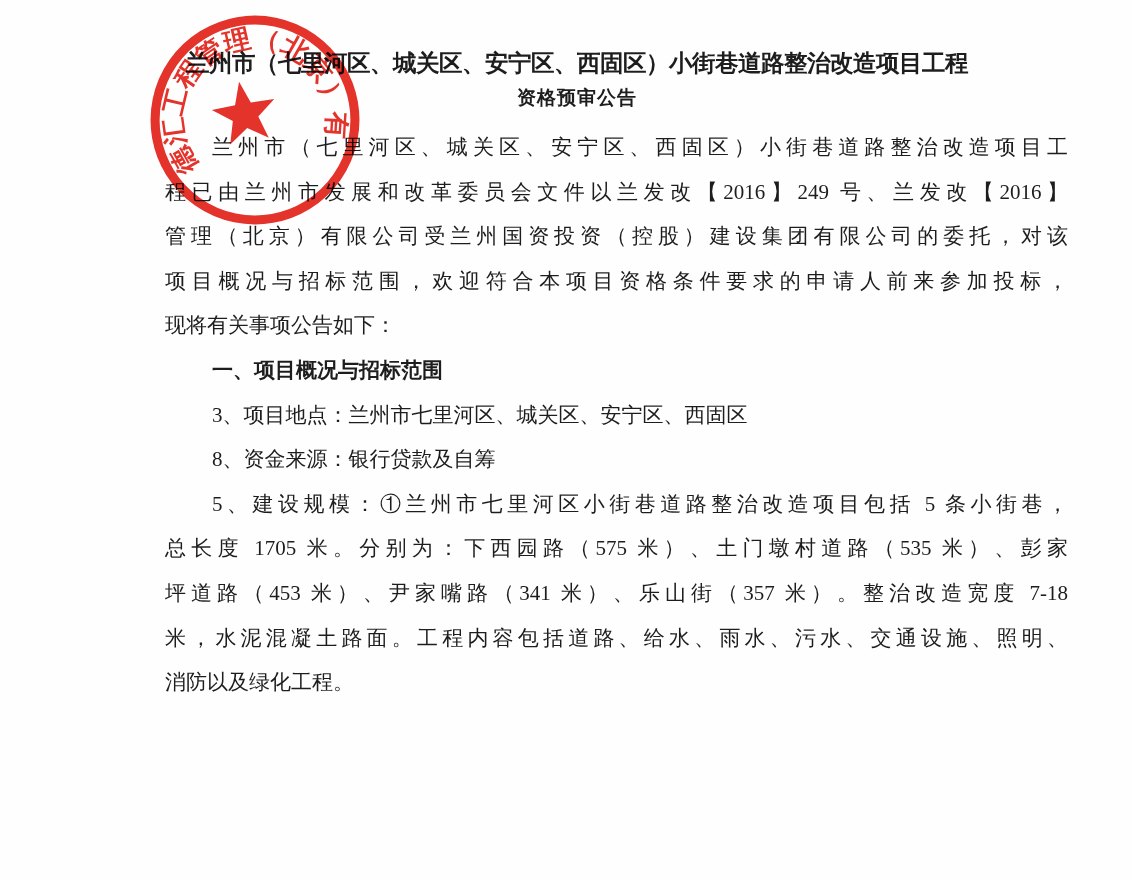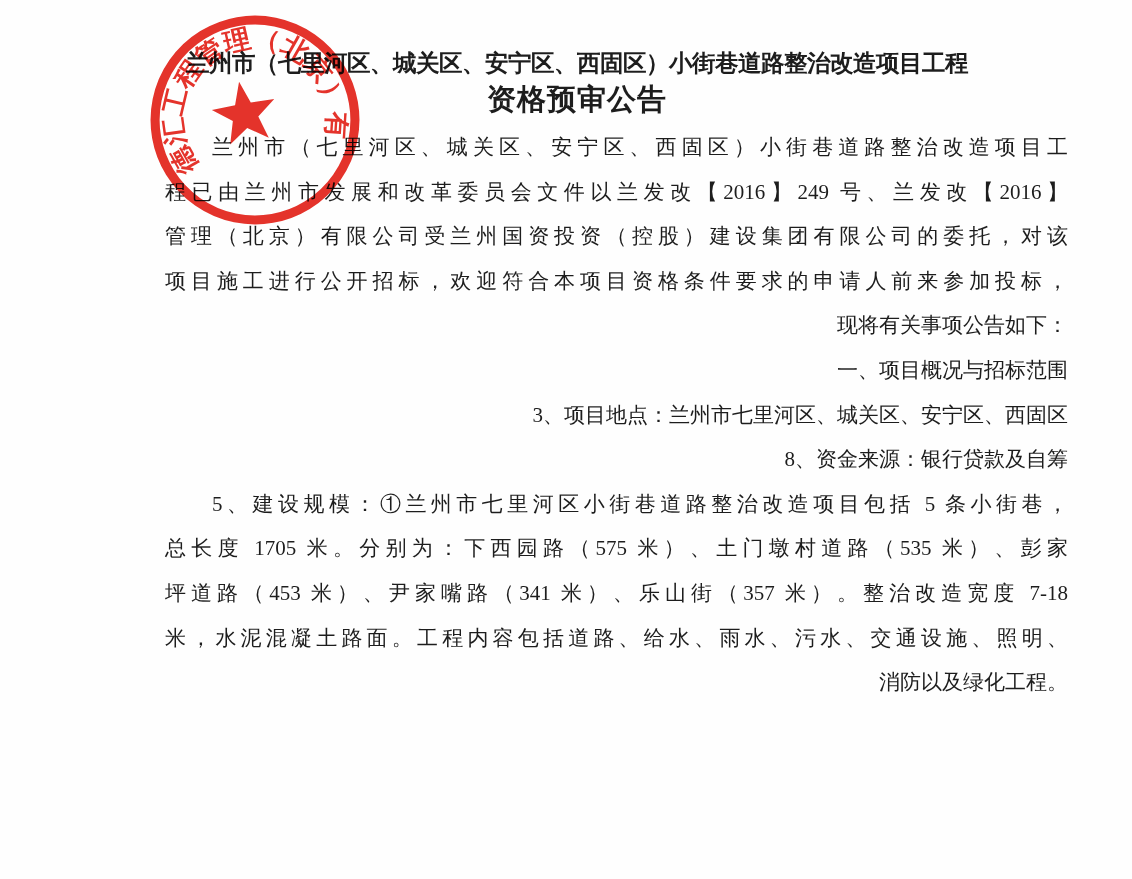--- a/index.html
+++ b/index.html
@@ -27,41 +27,41 @@
     text-align: center;
     font-weight: bold;
   }
   .title-line1 {
     font-size: 23.5px;
     line-height: 35px;
     letter-spacing: -0.5px;
     white-space: nowrap;
   }
   .title-line2 {
-    font-size: 29px;
+    font-size: 19px;
     line-height: 36px;
     letter-spacing: 1px;
+    font-family: Liberation Mono, monospace;
   }
   .body-block {
     margin-top: 8px;
     font-size: 21px;
   }
   .line {
     line-height: 44.6px;
     height: 44.6px;
     overflow: visible;
-    text-align: right;
   }
   .justify {
     text-align: justify;
     text-align-last: justify;
     text-justify: inter-character;
   }
   .indent { text-indent: 47px; }
-  .bold   { font-weight: normal; }
+  .bold   { font-weight: bold; }
 
   .seal {
     position: absolute;
     left: 146px;
     top: 11px;
     width: 218px;
     height: 218px;
     transform: rotate(-10deg);
     mix-blend-mode: multiply;
     opacity: 0.93;
@@ -81,21 +81,21 @@
 
     <div class="title-block">
       <div class="title-line1">兰州市（七里河区、城关区、安宁区、西固区）小街巷道路整治改造项目工程</div>
       <div class="title-line2">资格预审公告</div>
     </div>
 
     <div class="body-block">
       <div class="line justify indent">兰州市（七里河区、城关区、安宁区、西固区）小街巷道路整治改造项目工</div>
       <div class="line justify">程已由兰州市发展和改革委员会文件以兰发改【2016】249 号、兰发改【2016】</div>
       <div class="line justify">管理（北京）有限公司受兰州国资投资（控股）建设集团有限公司的委托，对该</div>
-      <div class="line justify">项目施工进行公开招标，欢迎符合本项目资格条件要求的申请人前来参加投标，</div>
+      <div class="line justify">项目概况与招标范围，欢迎符合本项目资格条件要求的申请人前来参加投标，</div>
       <div class="line">现将有关事项公告如下：</div>
       <div class="line bold indent">一、项目概况与招标范围</div>
       <div class="line indent">3、项目地点：兰州市七里河区、城关区、安宁区、西固区</div>
       <div class="line indent">8、资金来源：银行贷款及自筹</div>
       <div class="line justify indent">5、建设规模：①兰州市七里河区小街巷道路整治改造项目包括 5 条小街巷，</div>
       <div class="line justify">总长度 1705 米。分别为：下西园路（575 米）、土门墩村道路（535 米）、彭家</div>
       <div class="line justify">坪道路（453 米）、尹家嘴路（341 米）、乐山街（357 米）。整治改造宽度 7-18</div>
       <div class="line justify">米，水泥混凝土路面。工程内容包括道路、给水、雨水、污水、交通设施、照明、</div>
       <div class="line">消防以及绿化工程。</div>
     </div>

